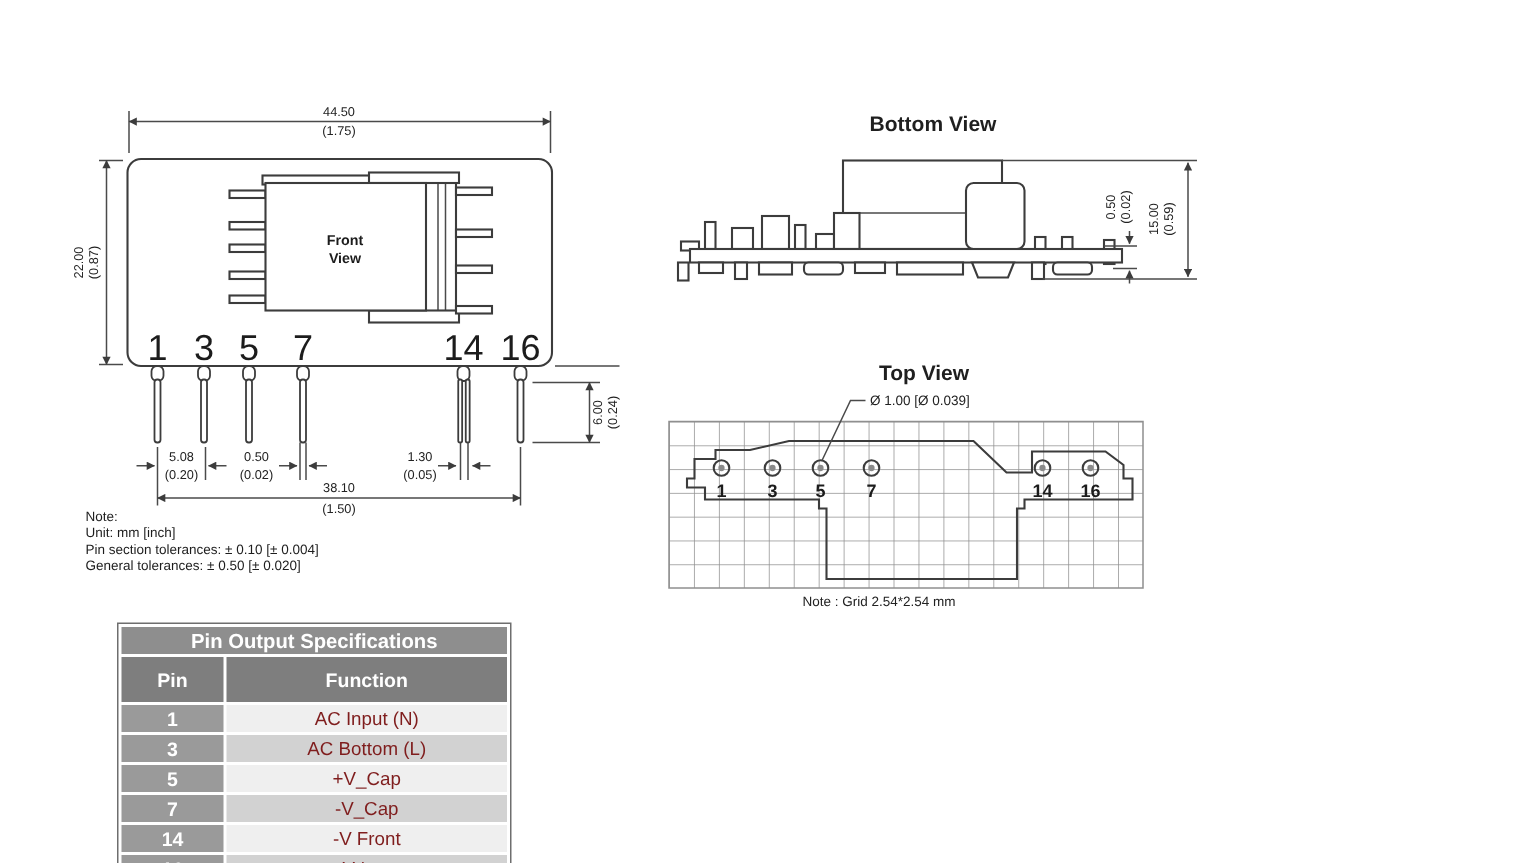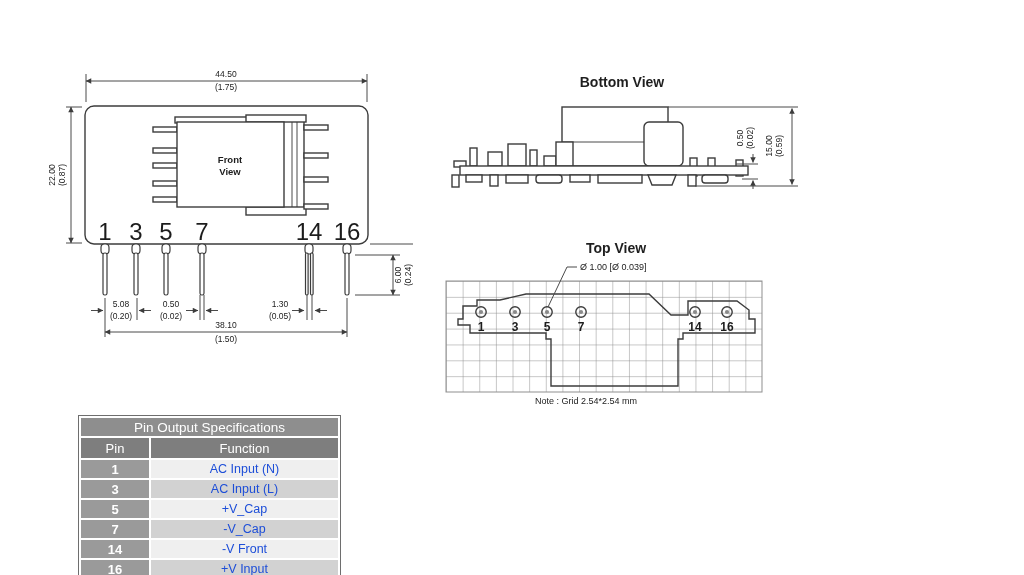--- a/index.html
+++ b/index.html
@@ -13,24 +13,24 @@
   .inner-label{font-size:9.5px;font-weight:bold;fill:#1c1c1c;}
   .tv-pin{font-size:12px;font-weight:600;fill:#1c1c1c;}
   .small-note{font-size:9px;}
   .ln{stroke:#3c3c3c;stroke-width:1.4;fill:#ffffff;}
   .lnf{stroke:#3c3c3c;stroke-width:1.4;fill:none;}
   .thin{stroke:#4a4a4a;stroke-width:1;fill:none;}
   .notes{position:absolute;left:57px;top:291px;font-size:9px;line-height:11px;color:#1d1d1d;}
   .spec-wrap{position:absolute;left:78px;top:367px;border:1px solid #6e6e6e;background:#ffffff;}
   table.spec{border-collapse:separate;border-spacing:2px;width:261px;}
   table.spec td,table.spec th{padding:0;text-align:center;vertical-align:middle;}
-  .t-title{background:#8e8e8e;color:#ffffff;font-size:13.5px;font-weight:normal;height:18px;}
-  .t-head{background:#7e7e7e;color:#ffffff;font-size:13px;font-weight:normal;height:20px;}
+  .t-title{background:#8e8e8e;color:#ffffff;font-size:13.5px;font-weight:bold;height:18px;}
+  .t-head{background:#7e7e7e;color:#ffffff;font-size:13px;font-weight:bold;height:30px;}
   .t-pin{background:#9a9a9a;color:#ffffff;font-size:13px;font-weight:600;width:68px;height:18px;}
-  .fn{font-size:12.5px;color:#1d4ed8;}
+  .fn{font-size:12.5px;color:#7f1d1d;}
   .fn-light{background:#efefef;}
   .fn-dark{background:#d2d2d2;}
 </style>
 </head>
 <body>
 
 <div class="canvas">
 
   <svg width="0" height="0">
     <defs>
@@ -158,20 +158,26 @@
     <g>
       <line class="thin" x1="330" y1="186" x2="373" y2="186"></line>
       <line class="thin" x1="315" y1="197" x2="360" y2="197"></line>
       <line class="thin" x1="315" y1="237" x2="360" y2="237"></line>
       <line class="thin" x1="353" y1="197" x2="353" y2="237" marker-start="url(#arw)" marker-end="url(#arw)"></line>
       <text class="dim" transform="rotate(-90 361 217)" x="361" y="217" text-anchor="middle">6.00</text>
       <text class="dim" transform="rotate(-90 371 217)" x="371" y="217" text-anchor="middle">(0.24)</text>
     </g>
   </svg>
 
+  <div class="notes">
+    <div>Note:</div>
+    <div>Unit: mm [inch]</div>
+    <div>Pin section tolerances: ± 0.10 [± 0.004]</div>
+    <div>General tolerances: ± 0.50 [± 0.020]</div>
+  </div>
 
   <svg style="left:440px;top:18px;" width="370" height="140">
     <text class="view-title" x="182" y="21" text-anchor="middle">Bottom View</text>
 
     <g>
 
       <rect class="ln" x="30" y="82" width="7" height="18"></rect>
       <rect class="ln" x="14" y="95" width="12" height="6"></rect>
       <rect class="ln" x="48" y="86" width="14" height="14"></rect>
       <rect class="ln" x="68" y="78" width="18" height="22"></rect>
@@ -278,21 +284,21 @@
       <tr>
         <th class="t-head">Pin</th>
         <th class="t-head">Function</th>
       </tr>
       <tr>
         <td class="t-pin">1</td>
         <td class="fn fn-light">AC Input (N)</td>
       </tr>
       <tr>
         <td class="t-pin">3</td>
-        <td class="fn fn-dark">AC Input (L)</td>
+        <td class="fn fn-dark">AC Bottom (L)</td>
       </tr>
       <tr>
         <td class="t-pin">5</td>
         <td class="fn fn-light">+V_Cap</td>
       </tr>
       <tr>
         <td class="t-pin">7</td>
         <td class="fn fn-dark">-V_Cap</td>
       </tr>
       <tr>

